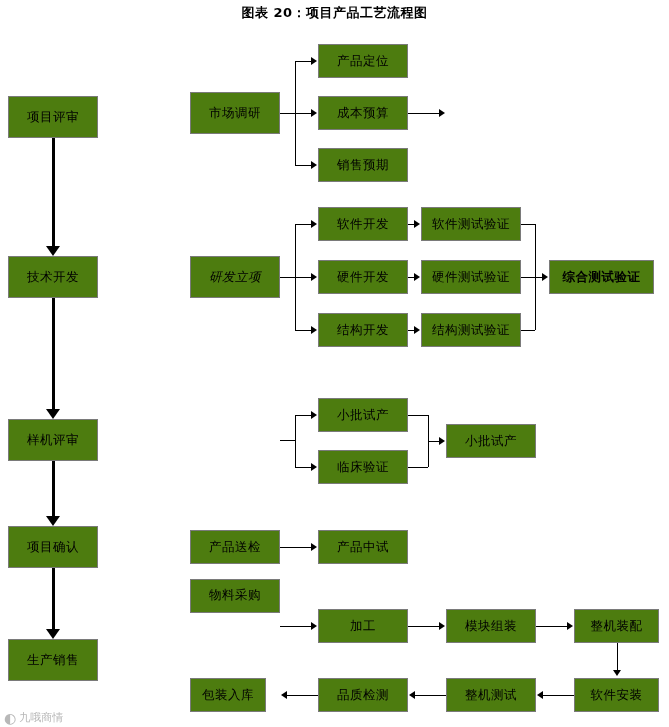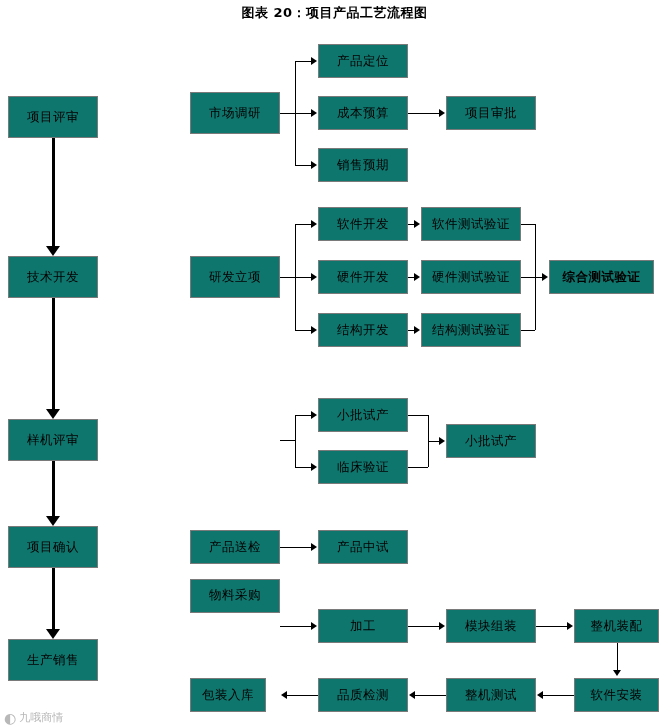--- a/index.html
+++ b/index.html
@@ -17,21 +17,21 @@
     left:0;right:0;top:4px;
     text-align:center;
     font-size:13px;
     font-weight:bold;
     letter-spacing:0.5px;
     font-family:"DejaVu Sans","Liberation Sans",sans-serif;
   }
   .box{
     position:absolute;
     border:1px solid #7a7a7a;
-    background:#0f766e;
+    background:#4d7c0f;
     display:flex;
     align-items:center;
     justify-content:center;
     font-size:12.5px;
     line-height:1.1;
     box-sizing:border-box;
     font-family:"DejaVu Sans","Liberation Sans",sans-serif;
     letter-spacing:0.5px;
     white-space:nowrap;
   }
@@ -94,24 +94,23 @@
     <div class="ln vline" style="left: 295px; top: 61px; height: 104px;"></div>
     <div class="box" style="left: 318px; top: 44px; width: 90px; height: 34px;">产品定位</div>
     <div class="ln hline" style="left: 295px; top: 61px; width: 17px;"></div>
     <div class="arrow-r" style="left: 311px; top: 57px;"></div>
     <div class="box" style="left: 318px; top: 96px; width: 90px; height: 34px;">成本预算</div>
     <div class="ln hline" style="left: 295px; top: 113px; width: 17px;"></div>
     <div class="arrow-r" style="left: 311px; top: 109px;"></div>
     <div class="box" style="left: 318px; top: 148px; width: 90px; height: 34px;">销售预期</div>
     <div class="ln hline" style="left: 295px; top: 165px; width: 17px;"></div>
     <div class="arrow-r" style="left: 311px; top: 161px;"></div>
-    <div class="box" style="left: 446px; top: 96px; width: 90px; height: 34px;">项目审批</div>
     <div class="ln hline" style="left: 408px; top: 113px; width: 32px;"></div>
     <div class="arrow-r" style="left: 439px; top: 109px;"></div>
-    <div class="box" style="left: 190px; top: 256px; width: 90px; height: 42px;">研发立项</div>
+    <div class="box" style="left: 190px; top: 256px; width: 90px; height: 42px; font-style: italic;">研发立项</div>
     <div class="ln hline" style="left: 280px; top: 277px; width: 15px;"></div>
     <div class="ln vline" style="left: 295px; top: 224px; height: 106px;"></div>
     <div class="box" style="left: 318px; top: 207px; width: 90px; height: 34px;">软件开发</div>
     <div class="ln hline" style="left: 295px; top: 224px; width: 17px;"></div>
     <div class="arrow-r" style="left: 311px; top: 220px;"></div>
     <div class="box" style="left: 318px; top: 260px; width: 90px; height: 34px;">硬件开发</div>
     <div class="ln hline" style="left: 295px; top: 277px; width: 17px;"></div>
     <div class="arrow-r" style="left: 311px; top: 273px;"></div>
     <div class="box" style="left: 318px; top: 313px; width: 90px; height: 34px;">结构开发</div>
     <div class="ln hline" style="left: 295px; top: 330px; width: 17px;"></div>

